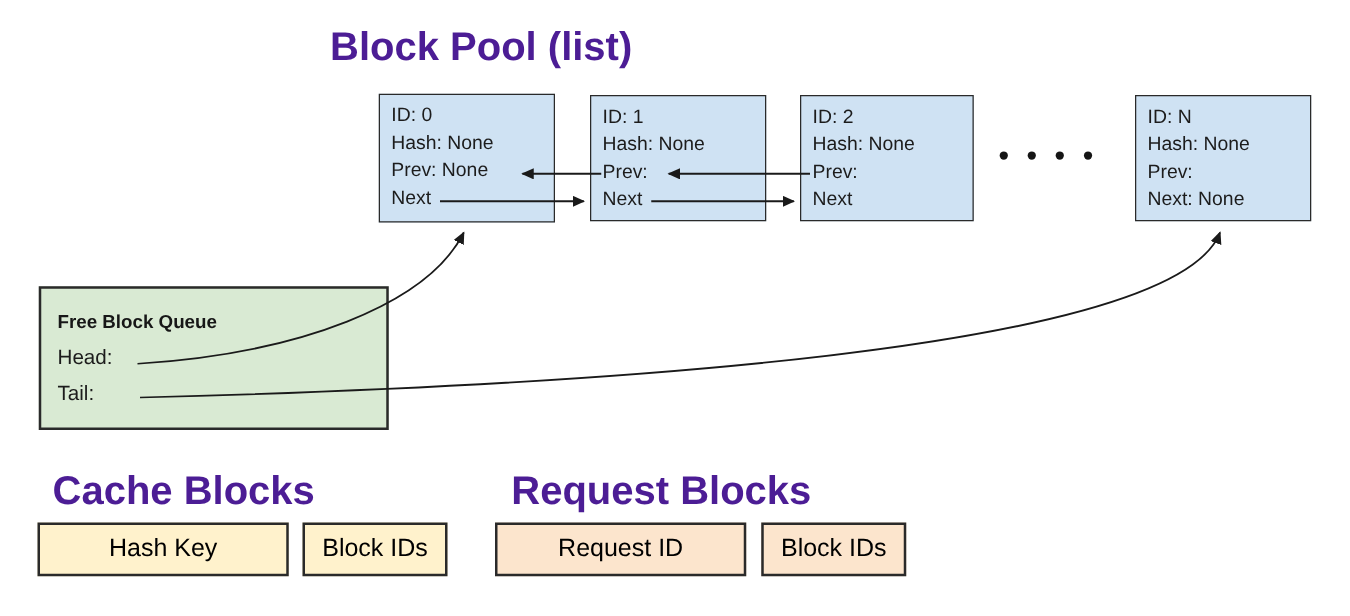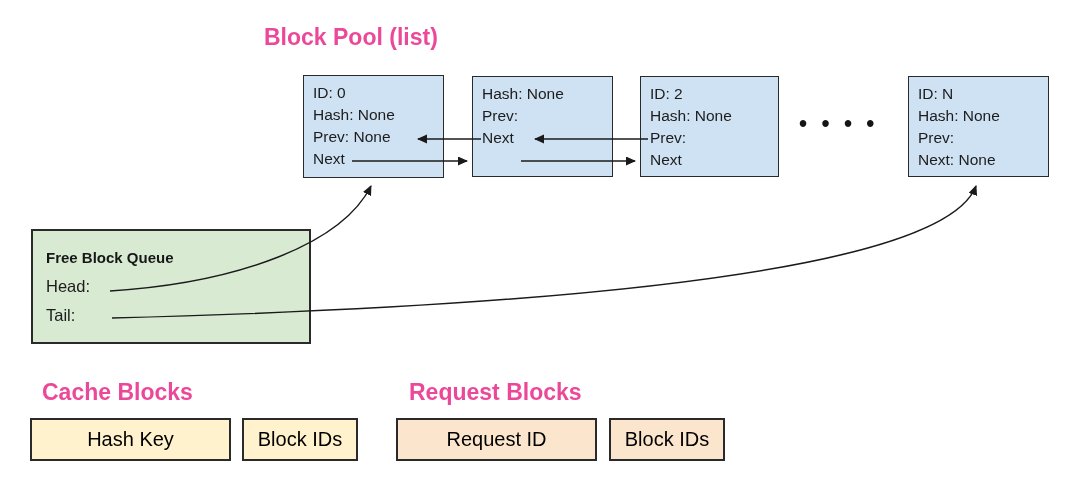--- a/index.html
+++ b/index.html
@@ -7,24 +7,24 @@
     position: relative;
     width: 1080px;
     height: 493px;
     background: #ffffff;
     font-family: "Liberation Sans", sans-serif;
     color: #1c1c1c;
     overflow: hidden;
   }
   .heading {
     position: absolute;
-    font-size: 23px;
+    font-size: 32px;
     font-weight: bold;
     line-height: 28px;
-    color: #ec4899;
+    color: #4c1d95;
     white-space: nowrap;
   }
   #bp-title { left: 264px; top: 23px; }
   #cache-title { left: 42px; top: 378px; }
   #request-title { left: 409px; top: 378px; }
 
   .node {
     position: absolute;
     box-sizing: border-box;
     background: var(--block-fill, #cfe2f3);
@@ -111,20 +111,21 @@
   <div class="heading" id="bp-title">Block Pool (list)</div>
 
   <div class="node" id="node-0">
     <div>ID: 0</div>
     <div>Hash: None</div>
     <div>Prev: None</div>
     <div>Next</div>
   </div>
 
   <div class="node" id="node-1">
+    <div>ID: 1</div>
     <div>Hash: None</div>
     <div>Prev:</div>
     <div>Next</div>
   </div>
 
   <div class="node" id="node-2">
     <div>ID: 2</div>
     <div>Hash: None</div>
     <div>Prev:</div>
     <div>Next</div>

